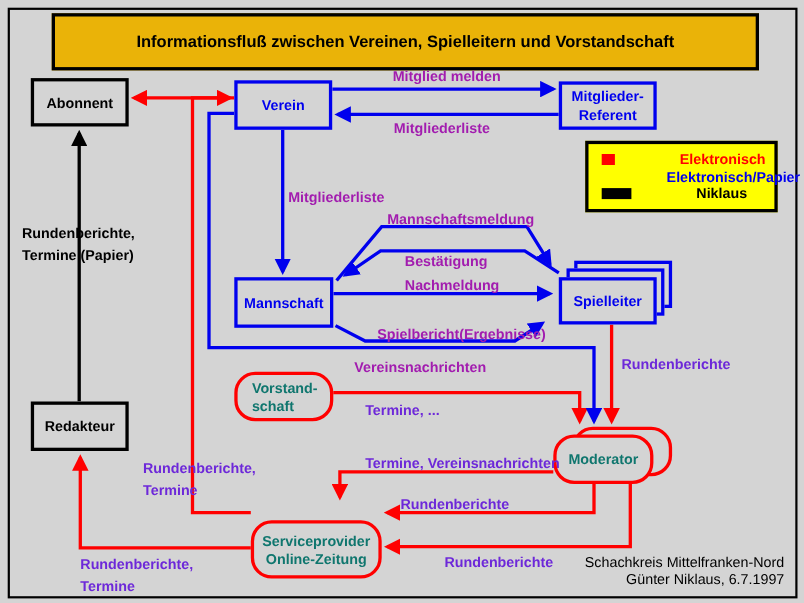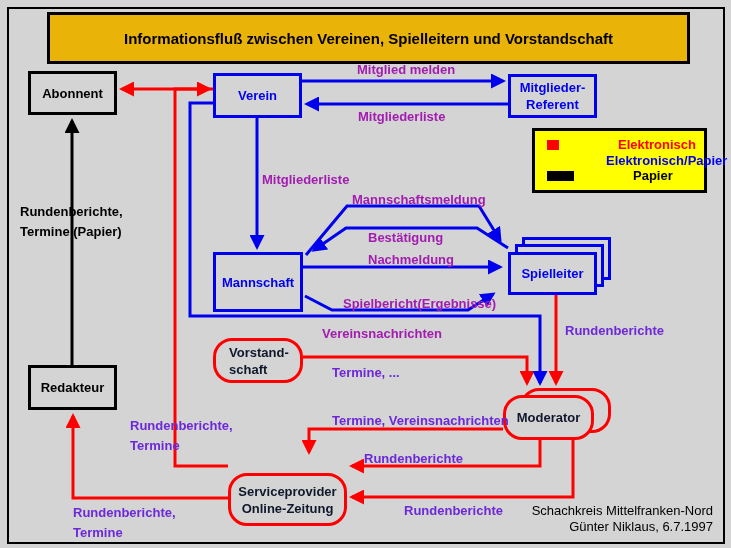--- a/index.html
+++ b/index.html
@@ -6,21 +6,21 @@
   .canvas{position:relative;width:731px;height:548px;background:#d4d4d4;overflow:hidden;
           font-family:"Liberation Sans",sans-serif;}
   .frame{position:absolute;left:7px;top:7px;width:714px;height:533px;border:2px solid #000;}
   .title{position:absolute;left:47px;top:12px;width:643px;height:52px;background:#eab308;
          border:3px solid #000;box-sizing:border-box;display:flex;align-items:center;justify-content:center;
          font-weight:bold;font-size:15px;color:#000;}
   .box{position:absolute;box-sizing:border-box;background:#d4d4d4;border:3px solid #000;
        display:flex;align-items:center;justify-content:center;text-align:center;
        font-weight:bold;font-size:13px;line-height:17px;color:#000;white-space:pre-line;}
   .box.blue{border-color:#0000ee;color:#0000ee;}
-  .box.red{border-color:#ff0000;color:#0f172a;border-radius:19px;}
+  .box.red{border-color:#ff0000;color:#0f766e;border-radius:19px;}
   .box.left{justify-content:flex-start;text-align:left;padding-left:13px;}
   .lbl{position:absolute;font-weight:bold;font-size:13px;line-height:20px;white-space:pre-line;}
   .lbl.blue{color:#a21caf;}
   .lbl.red{color:#6d28d9;}
   .lbl.blk{color:#000;}
   svg.edges{position:absolute;left:0;top:0;pointer-events:none;}
   .legend{position:absolute;left:532px;top:128px;width:175px;height:65px;background:#ffff00;
           border:3px solid #000;box-sizing:border-box;display:flex;flex-direction:column;
           justify-content:space-between;padding:6px 8px 7px 12px;}
   .legend-row{display:flex;align-items:center;gap:44px;}
@@ -73,21 +73,21 @@
       <path stroke="#0000ee" d="M213,103 H190 V316 H540 V383" marker-end="url(#mB)"></path>
     </g>
   </svg>
 
   <div class="title">Informationsfluß zwischen Vereinen, Spielleitern und Vorstandschaft</div>
 
   <div class="box" style="left:28px;top:71px;width:89px;height:44px;">Abonnent</div>
   <div class="box blue" style="left:213px;top:73px;width:89px;height:45px;">Verein</div>
   <div class="box blue" style="left:508px;top:74px;width:89px;height:44px;">Mitglieder-
 Referent</div>
-  <div class="box blue" style="left:213px;top:252px;width:90px;height:60px;">Mannschaft</div>
+  <div class="box blue" style="left:213px;top:252px;width:90px;height:46px;">Mannschaft</div>
   <div class="box blue" style="left:522px;top:237px;width:89px;height:43px;"></div>
   <div class="box blue" style="left:515px;top:244px;width:89px;height:43px;"></div>
   <div class="box blue" style="left:508px;top:252px;width:89px;height:43px;">Spielleiter</div>
   <div class="box red left" style="left:213px;top:338px;width:90px;height:45px;">Vorstand-
 schaft</div>
   <div class="box" style="left:28px;top:365px;width:89px;height:45px;">Redakteur</div>
   <div class="box red" style="left:520px;top:388px;width:91px;height:45px;"></div>
   <div class="box red" style="left:503px;top:395px;width:91px;height:45px;">Moderator</div>
   <div class="box red" style="left:228px;top:473px;width:119px;height:53px;">Serviceprovider
 Online-Zeitung</div>
@@ -116,19 +116,19 @@
     <div class="legend-row">
       <span class="sw sw-red"></span>
       <span class="legend-lbl" style="color:#ff0000;">Elektronisch</span>
     </div>
     <div class="legend-row">
       <span class="sw sw-blue"></span>
       <span class="legend-lbl" style="color:#0000ee;">Elektronisch/Papier</span>
     </div>
     <div class="legend-row">
       <span class="sw sw-blk"></span>
-      <span class="legend-lbl" style="color:#000;">Papier</span>
+      <span class="legend-lbl" style="color:#000;">Niklaus</span>
     </div>
   </div>
 
   <div class="credit">Schachkreis Mittelfranken-Nord
 Günter Niklaus, 6.7.1997</div>
 </div>
 
 </body></html>

